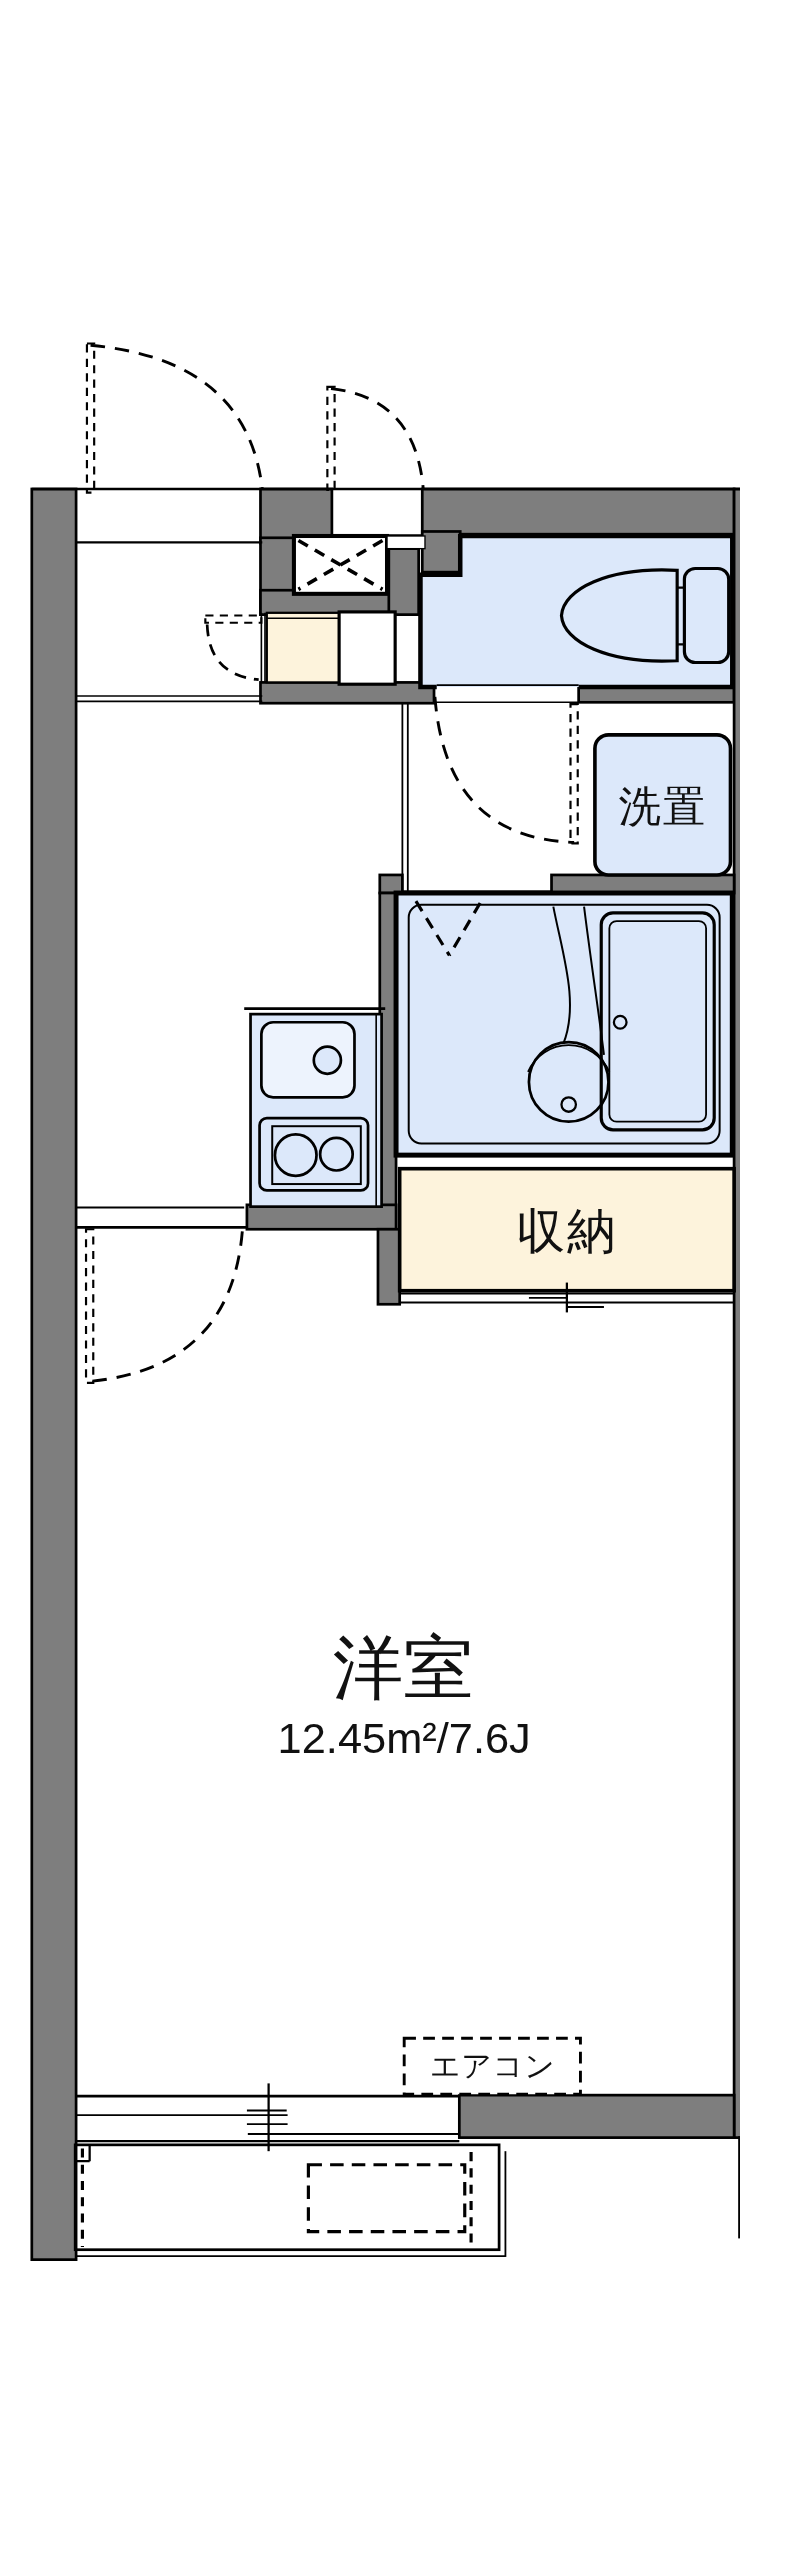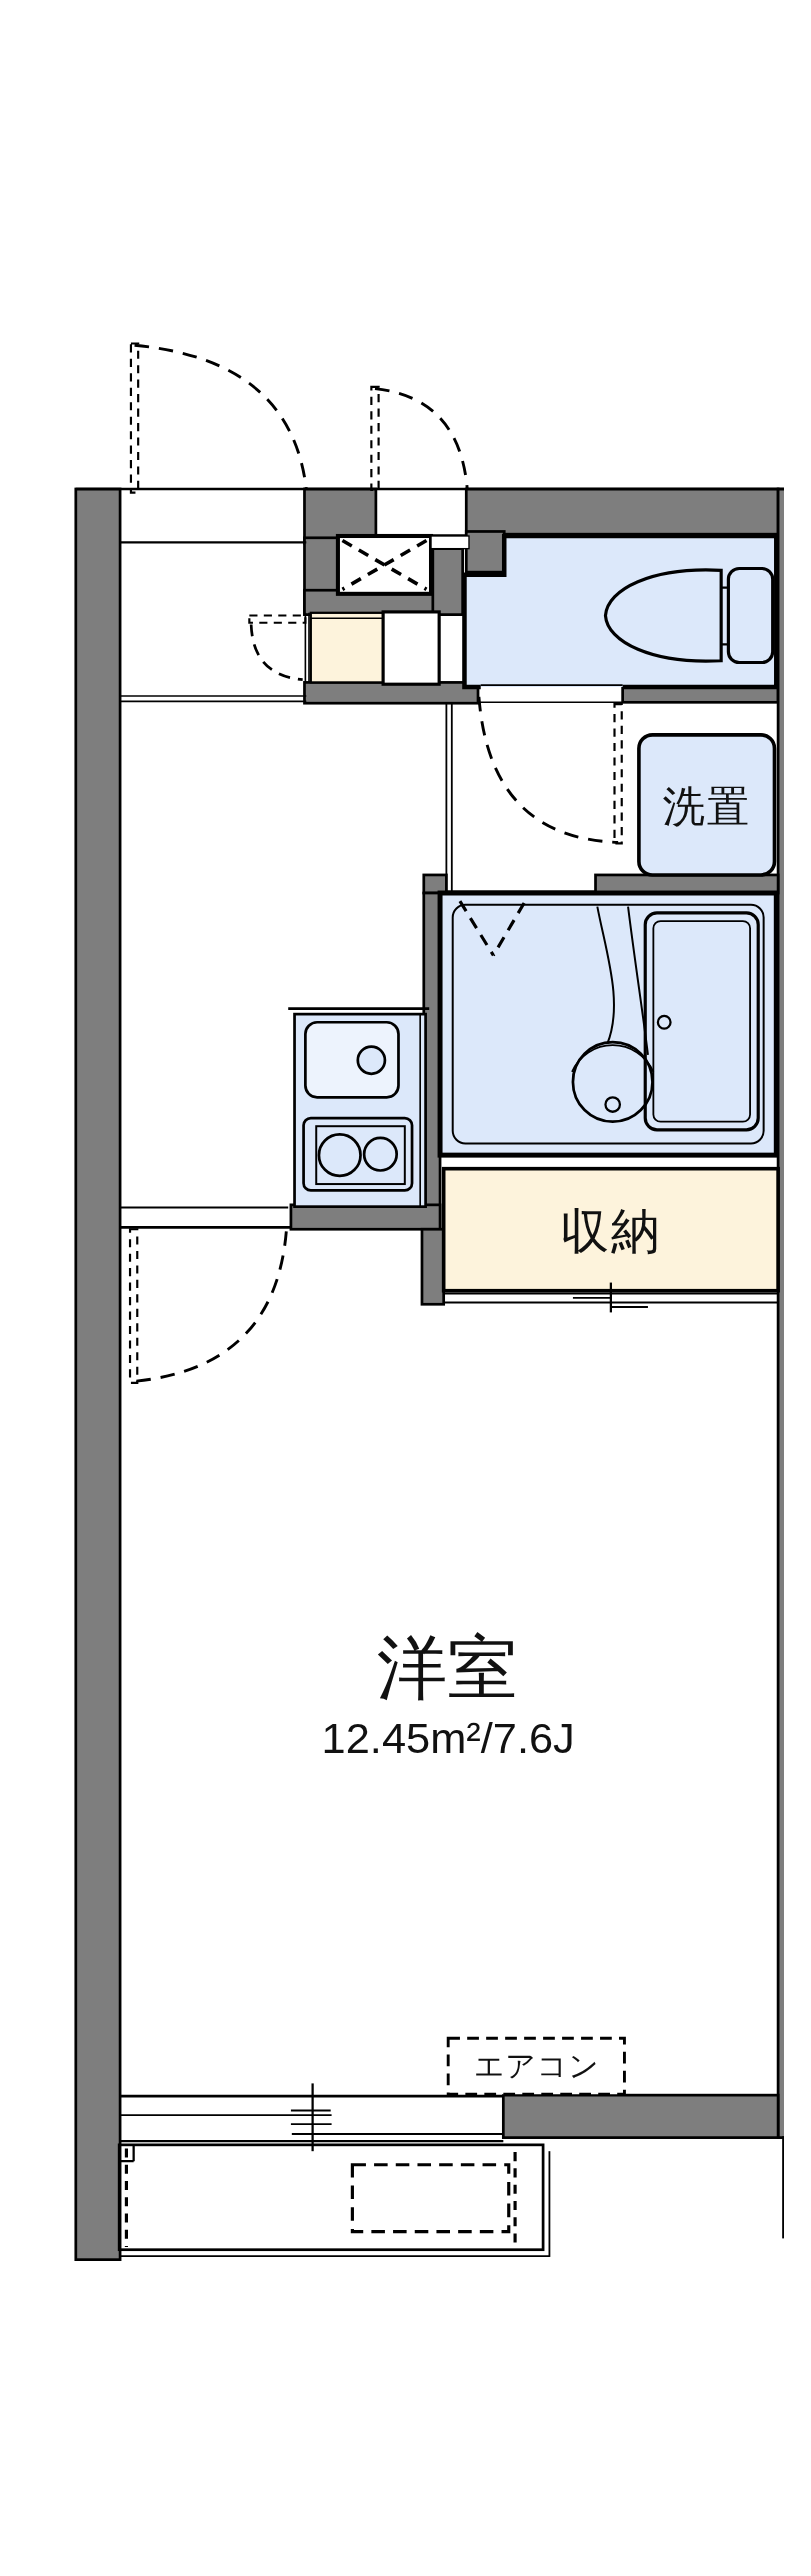--- a/index.html
+++ b/index.html
@@ -1,16 +1,16 @@
 <!DOCTYPE html>
 <html style="font-size:14.5px"><head>
 <meta charset="utf-8">
 <style>
   html,body{margin:0;padding:0;background:#ffffff;}
-  .plan{position:relative;width:740px;height:2576px;background:#ffffff;overflow:hidden;margin-left:44px;}
+  .plan{position:relative;width:740px;height:2576px;background:#ffffff;overflow:hidden;}
   svg{display:block;}
   text{font-family:"Liberation Sans","DejaVu Sans",sans-serif;fill:#111;}
   .t-room{font-size:78px;}
   .t-size{font-size:48px;}
   .t-storage{font-size:54px;letter-spacing:2px;}
   .t-washer{font-size:47px;letter-spacing:2px;}
   .t-aircon{font-size:33px;letter-spacing:1px;}
 </style>
 </head>
 <body>

